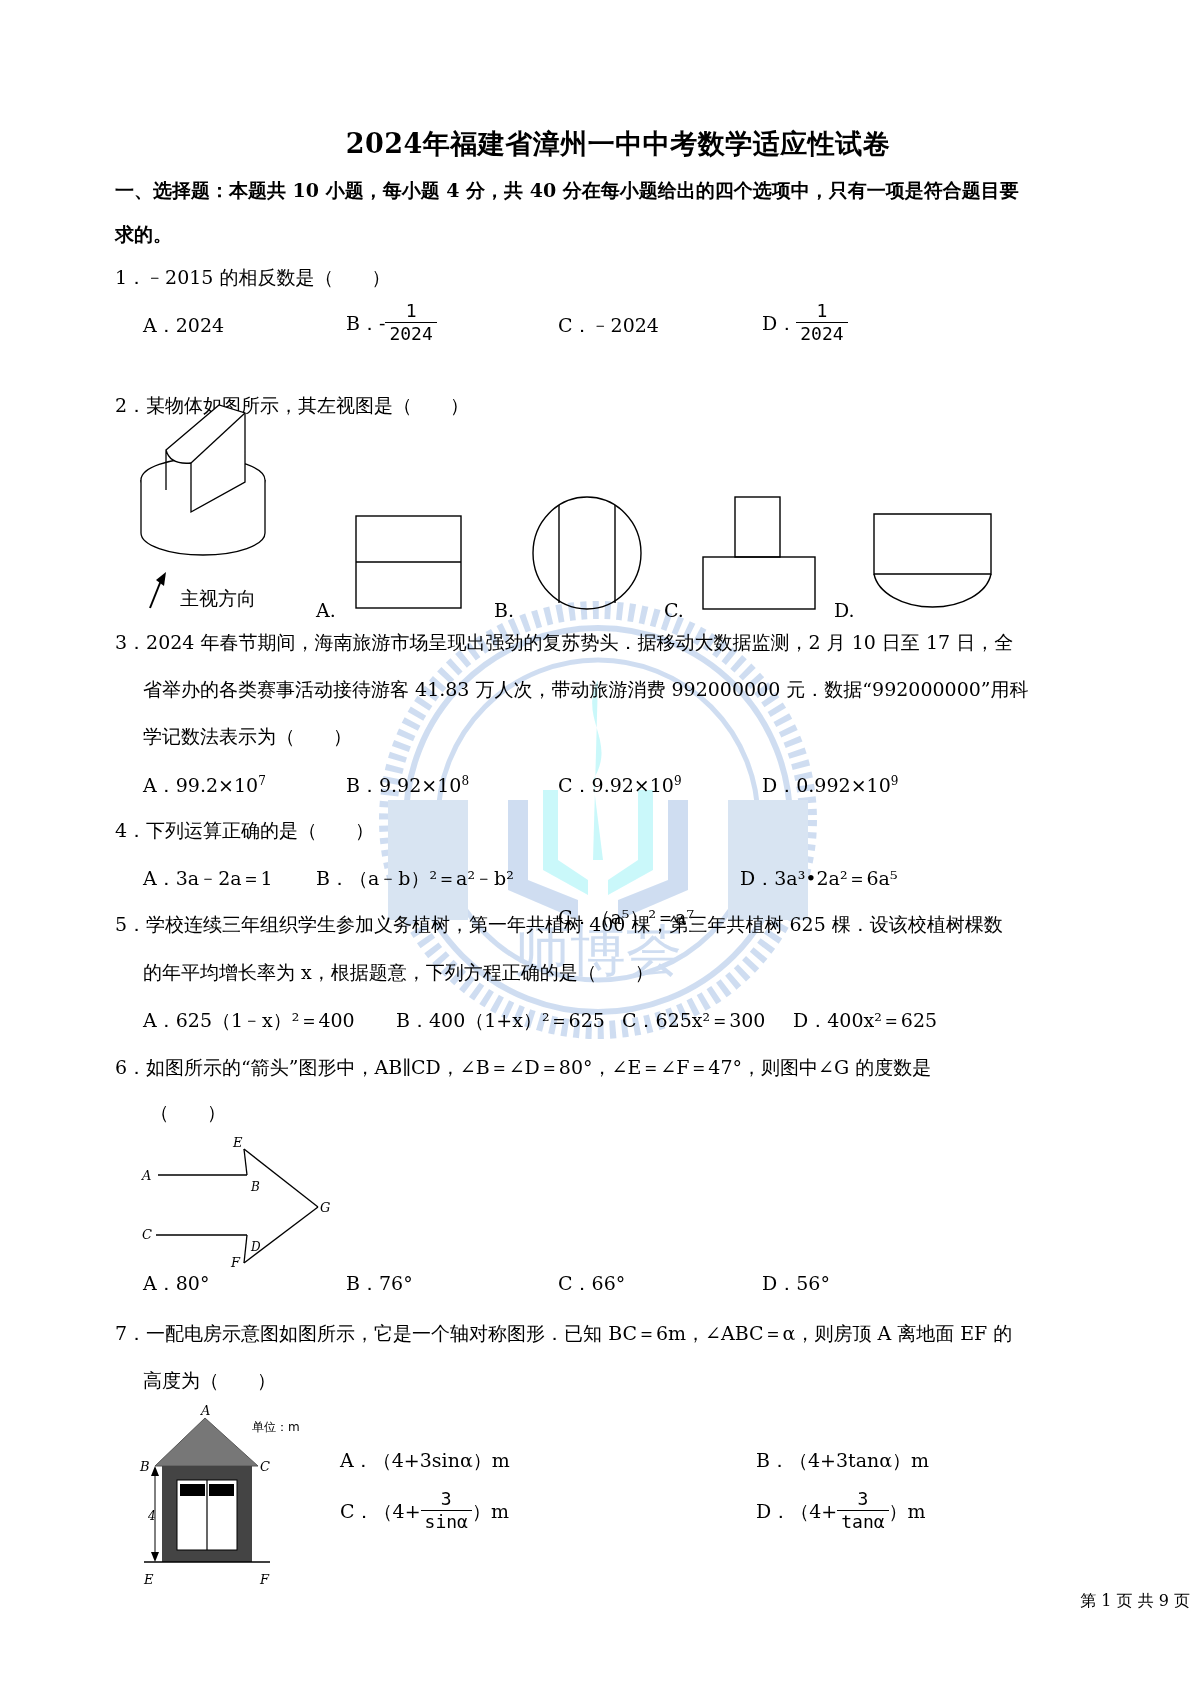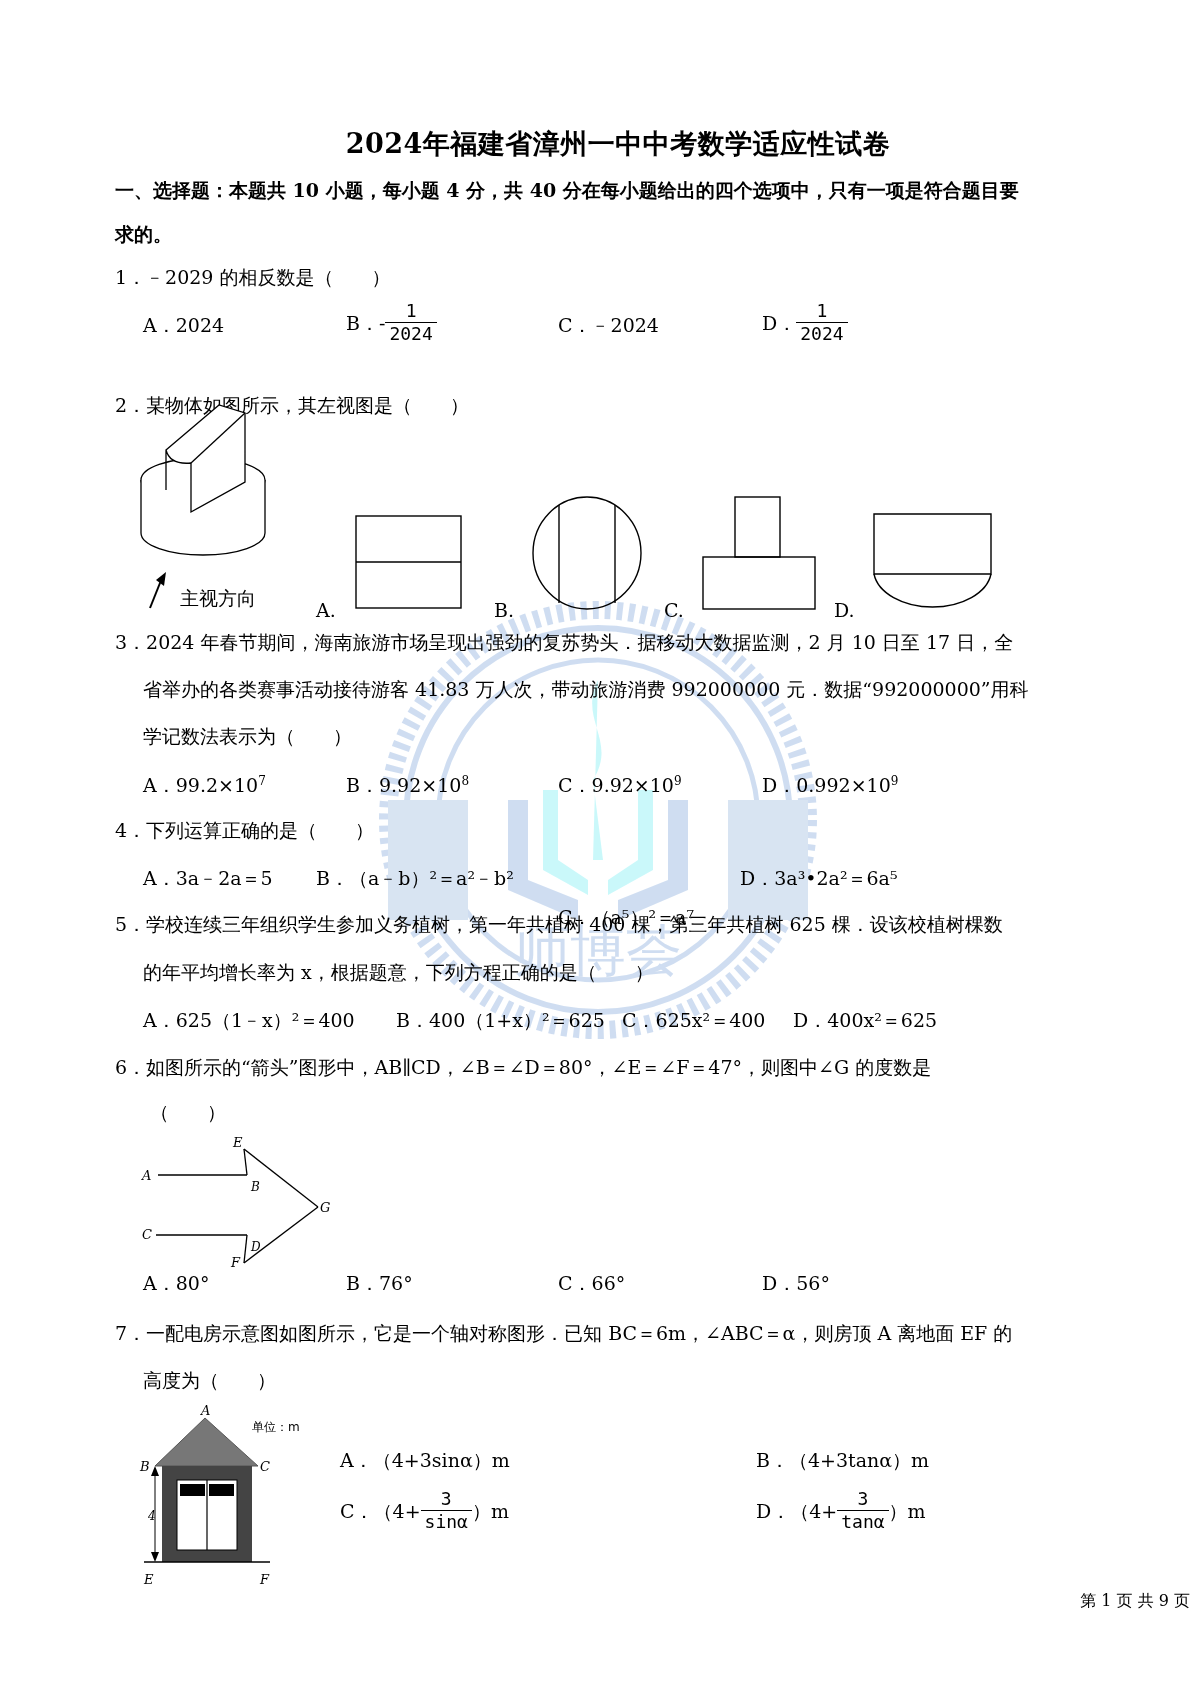--- a/index.html
+++ b/index.html
@@ -36,21 +36,21 @@
   </svg>
 </div>
 
 <div class="abs title">2024年福建省漳州一中中考数学适应性试卷</div>
 
 <div class="abs t bold" style="left:115px;top:178px;">一、选择题：本题共 10 小题，每小题 4 分，共 40 分在每小题给出的四个选项中，只有一项是符合题目要</div>
 <div class="abs t bold" style="left:115px;top:222px;">求的。</div>
 
 <div>
   <div class="abs t" style="left:115px;top:265px;">
-    <span>1．</span><span>﹣2029 的相反数是（　　）</span>
+    <span>1．</span><span>﹣2015 的相反数是（　　）</span>
   </div>
   <div class="abs t" style="left:143px;top:313px;">
     <span>A．</span><span>2024</span>
   </div>
   <div class="abs t" style="left:346px;top:300px;">
     <span style="vertical-align:middle;">B．</span><span style="vertical-align:middle;">-</span><span class="frac"><span class="num">1</span><span class="den">2024</span></span>
   </div>
   <div class="abs t" style="left:558px;top:313px;">
     <span>C．</span><span>﹣2024</span>
   </div>
@@ -111,34 +111,34 @@
   <div class="abs t" style="left:143px;top:773px;"><span>A．</span><span>99.2×10</span><sup>7</sup></div>
   <div class="abs t" style="left:346px;top:773px;"><span>B．</span><span>9.92×10</span><sup>8</sup></div>
   <div class="abs t" style="left:558px;top:773px;"><span>C．</span><span>9.92×10</span><sup>9</sup></div>
   <div class="abs t" style="left:762px;top:773px;"><span>D．</span><span>0.992×10</span><sup>9</sup></div>
 </div>
 
 <div>
   <div class="abs t" style="left:115px;top:818px;">
     <span>4．</span><span>下列运算正确的是（　　）</span>
   </div>
-  <div class="abs t" style="left:143px;top:866px;"><span>A．</span><span>3a﹣2a＝5</span></div>
+  <div class="abs t" style="left:143px;top:866px;"><span>A．</span><span>3a﹣2a＝1</span></div>
   <div class="abs t" style="left:316px;top:866px;"><span>B．</span><span>（a﹣b）²＝a²﹣b²</span></div>
   <div class="abs t" style="left:558px;top:905px;"><span>C．</span><span>（a⁵）²＝a⁷</span></div>
   <div class="abs t" style="left:740px;top:866px;"><span>D．</span><span>3a³•2a²＝6a⁵</span></div>
 </div>
 
 <div>
   <div class="abs t" style="left:115px;top:912px;">
     <span>5．</span><span>学校连续三年组织学生参加义务植树，第一年共植树 400 棵，第三年共植树 625 棵．设该校植树棵数</span>
   </div>
   <div class="abs t" style="left:143px;top:960px;">的年平均增长率为 x，根据题意，下列方程正确的是（　　）</div>
   <div class="abs t" style="left:143px;top:1008px;"><span>A．</span><span>625（1﹣x）²＝400</span></div>
   <div class="abs t" style="left:396px;top:1008px;"><span>B．</span><span>400（1+x）²＝625</span></div>
-  <div class="abs t" style="left:622px;top:1008px;"><span>C．</span><span>625x²＝400</span></div>
+  <div class="abs t" style="left:622px;top:1008px;"><span>C．</span><span>625x²＝300</span></div>
   <div class="abs t" style="left:793px;top:1008px;"><span>D．</span><span>400x²＝625</span></div>
 </div>
 
 <div>
   <div class="abs t" style="left:115px;top:1055px;">
     <span>6．</span><span>如图所示的“箭头”图形中，AB∥CD，∠B＝∠D＝80°，∠E＝∠F＝47°，则图中∠G 的度数是</span>
   </div>
   <div class="abs t" style="left:150px;top:1100px;">（　　）</div>
   <svg class="abs" style="left:140px;top:1135px;" width="200" height="130">
     <line x1="18" y1="40" x2="107" y2="40" stroke="#000" stroke-width="1.3"></line>

